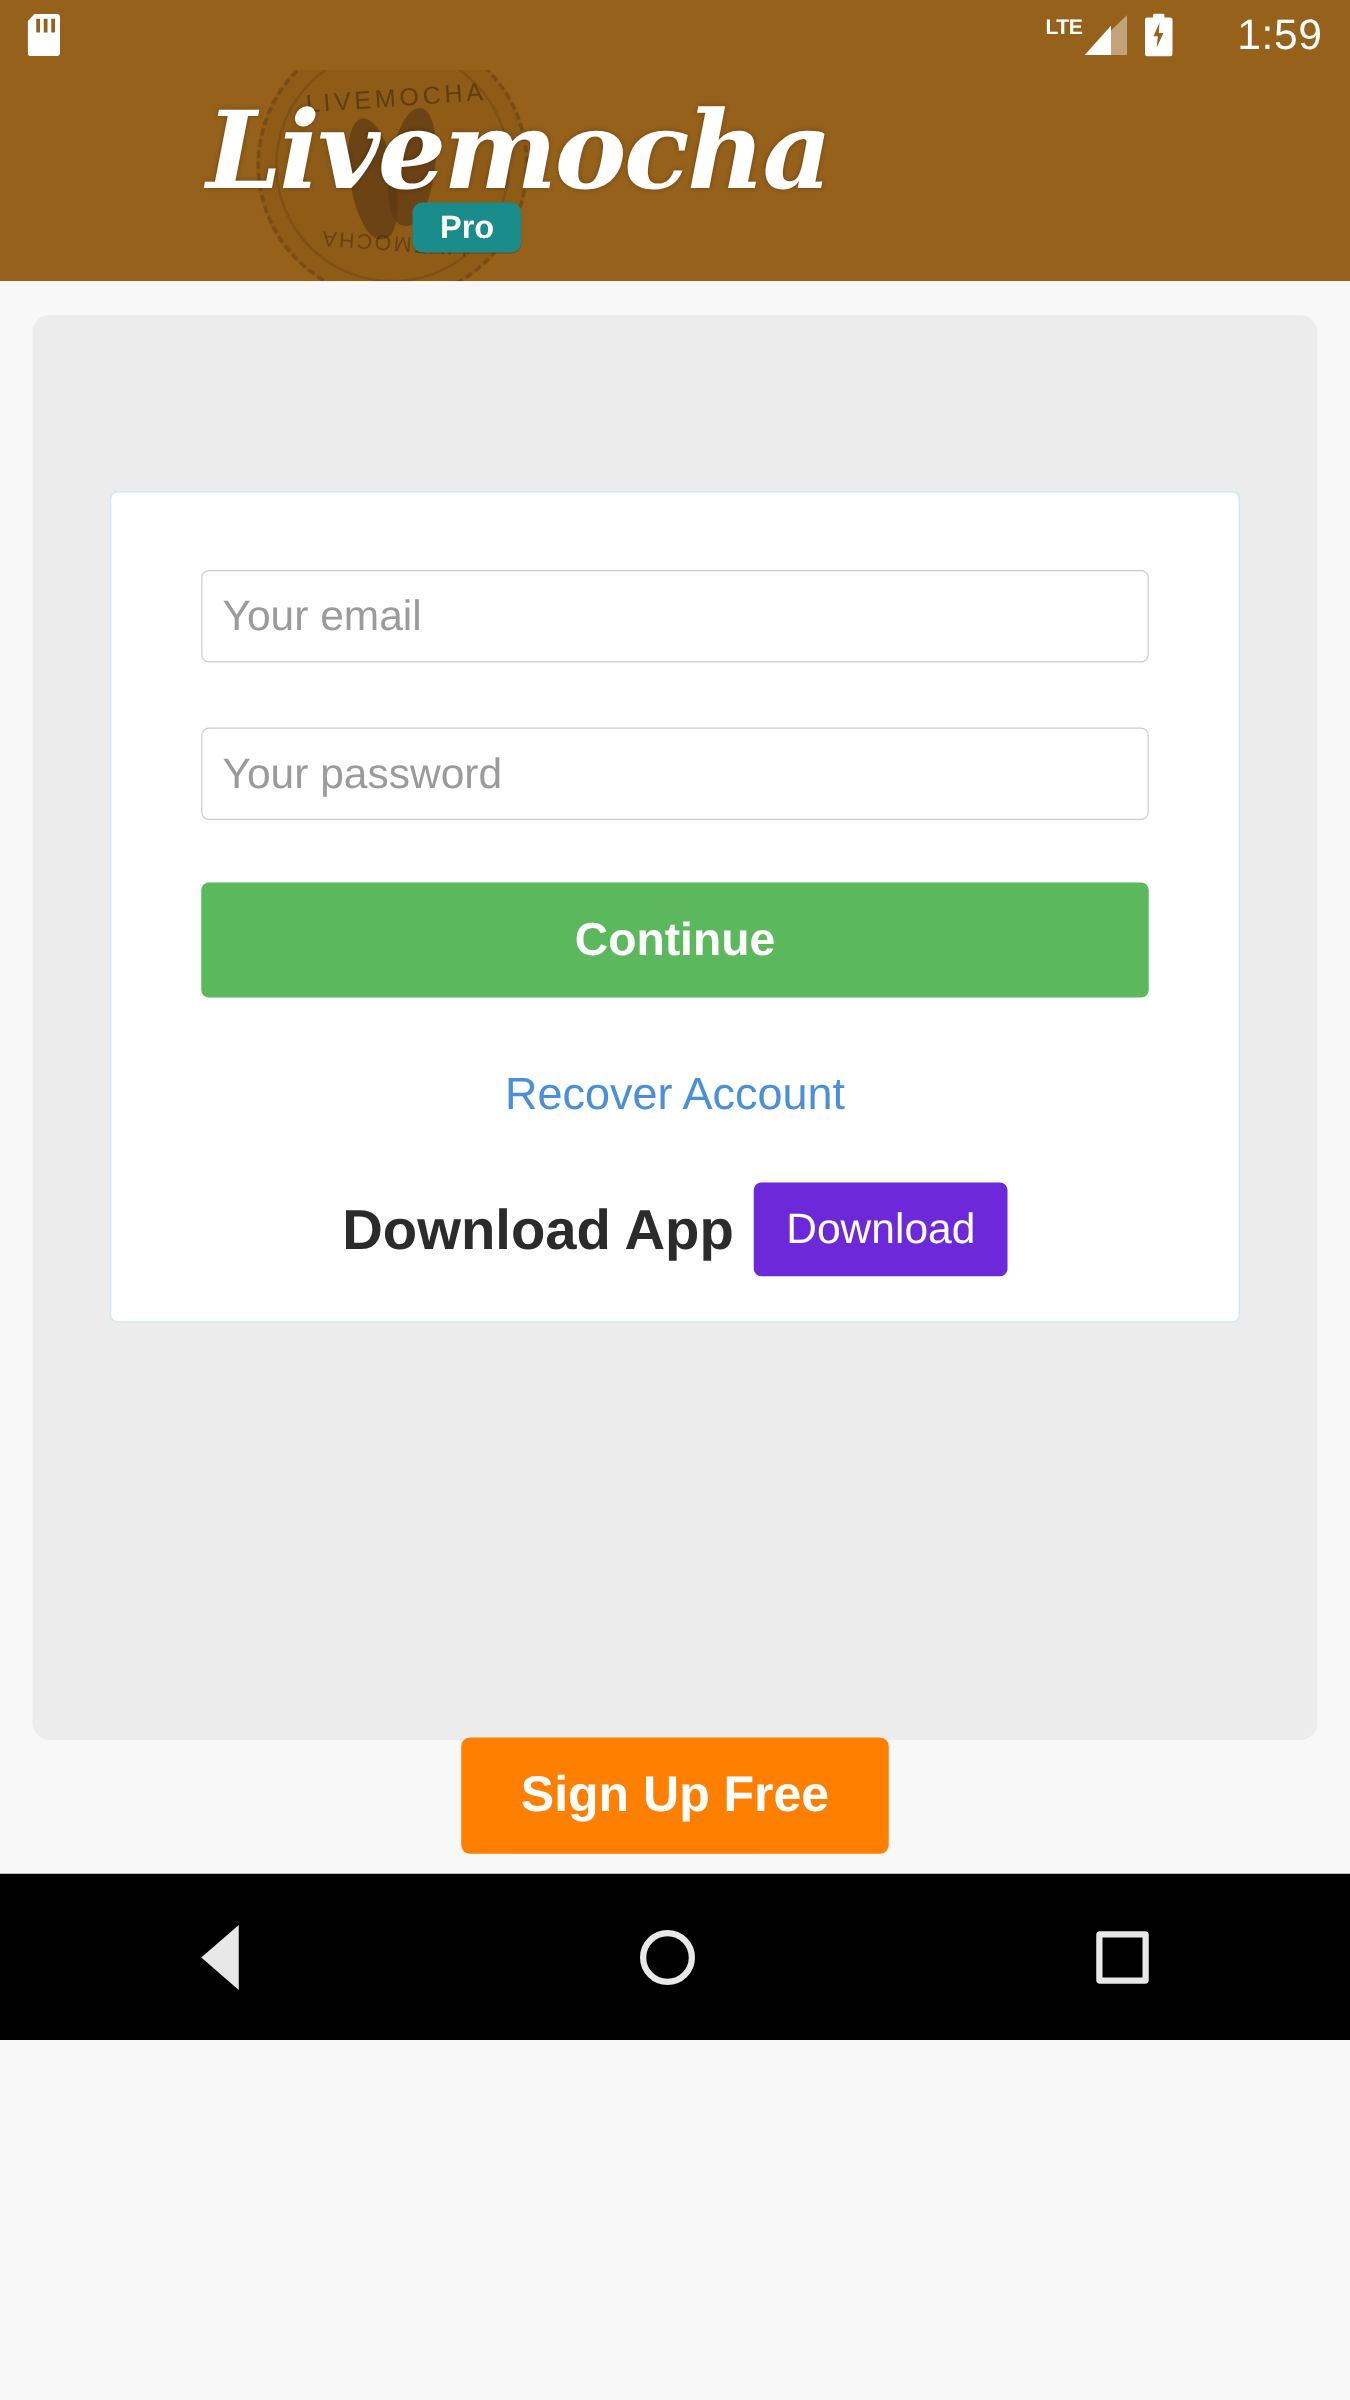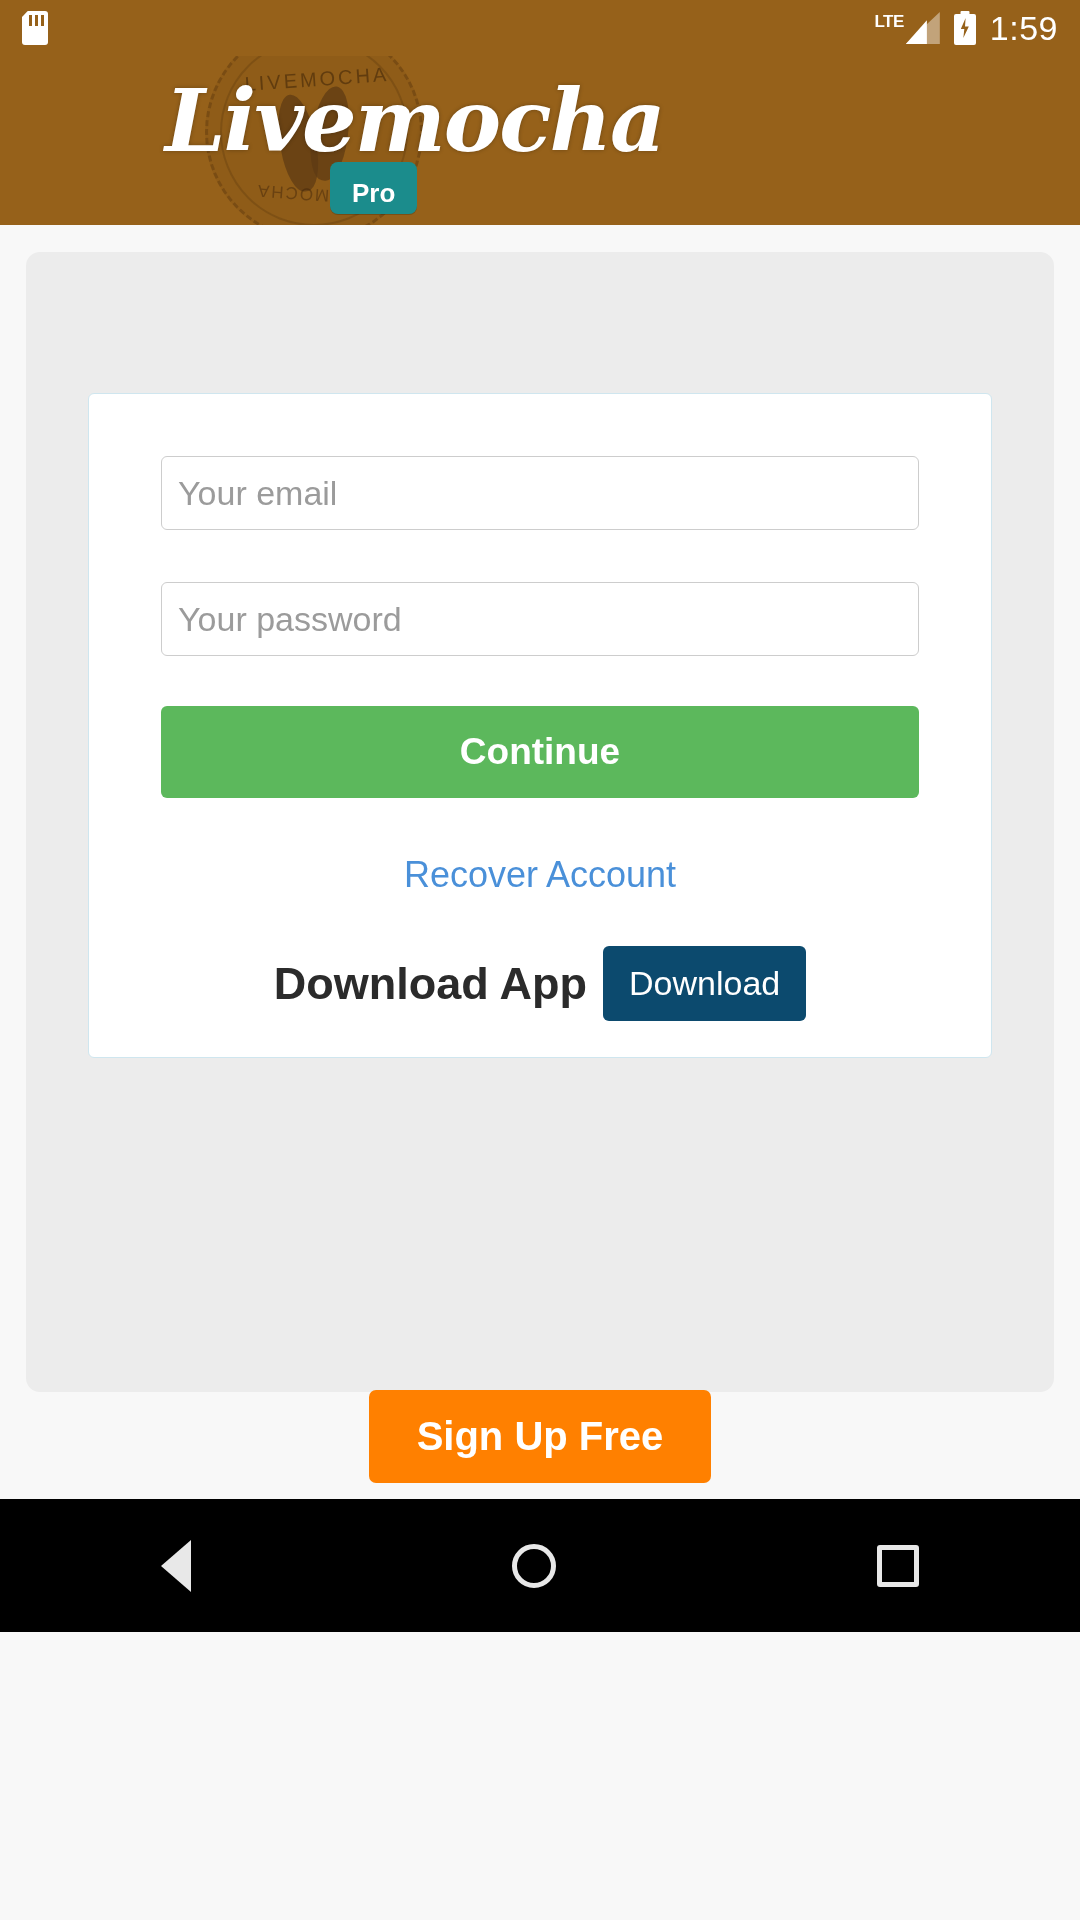--- a/index.html
+++ b/index.html
@@ -70,21 +70,21 @@
     position: absolute; top: 3px; left: 0; right: 0; bottom: 0;
     background: #fff; border-radius: 2px;
   }
   .battery .bolt {
     position: absolute; top: 7px; left: 50%; transform: translateX(-50%);
     width: 10px; height: 20px; background: #96611a;
     clip-path: polygon(58% 0, 10% 55%, 45% 55%, 35% 100%, 90% 42%, 52% 42%);
   }
   .clock {
     color: #fff; font-size: 34px; font-weight: normal;
-    letter-spacing: 0.5px; line-height: 1;
+    letter-spacing: 0.5px; line-height: 1; margin-left: 38px;
   }
 
   
   .brand-header {
     background: #96611a;
     height: 169px;
     position: relative;
     overflow: hidden;
     flex: 0 0 auto;
   }
@@ -137,21 +137,21 @@
     letter-spacing: -2px;
     line-height: 1;
   }
   .pro-badge {
     position: absolute;
     left: 330px; top: 106px;
     background: #1b8c8c;
     color: #ffffff;
     font-size: 26px;
     font-weight: bold;
-    padding: 18px 22px 8px;
+    padding: 6px 22px 8px;
     border-radius: 8px;
     line-height: 1;
     box-shadow: 0 1px 0 rgba(0,0,0,0.18);
   }
 
   
   .page {
     flex: 1 1 auto;
     position: relative;
     background: #f8f8f8;
@@ -232,21 +232,21 @@
     justify-content: center;
     gap: 16px;
     margin-top: 50px;
   }
   .download-label {
     font-size: 45px;
     font-weight: bold;
     color: #2b2b2b;
   }
   .btn-download {
-    background: #0c4a6e;
+    background: #6d28d9;
     border: none;
     border-radius: 6px;
     color: #fff;
     font-family: "Liberation Sans", sans-serif;
     font-size: 34px;
     padding: 18px 26px;
     cursor: pointer;
   }
   .signup-wrap {
     position: absolute;

